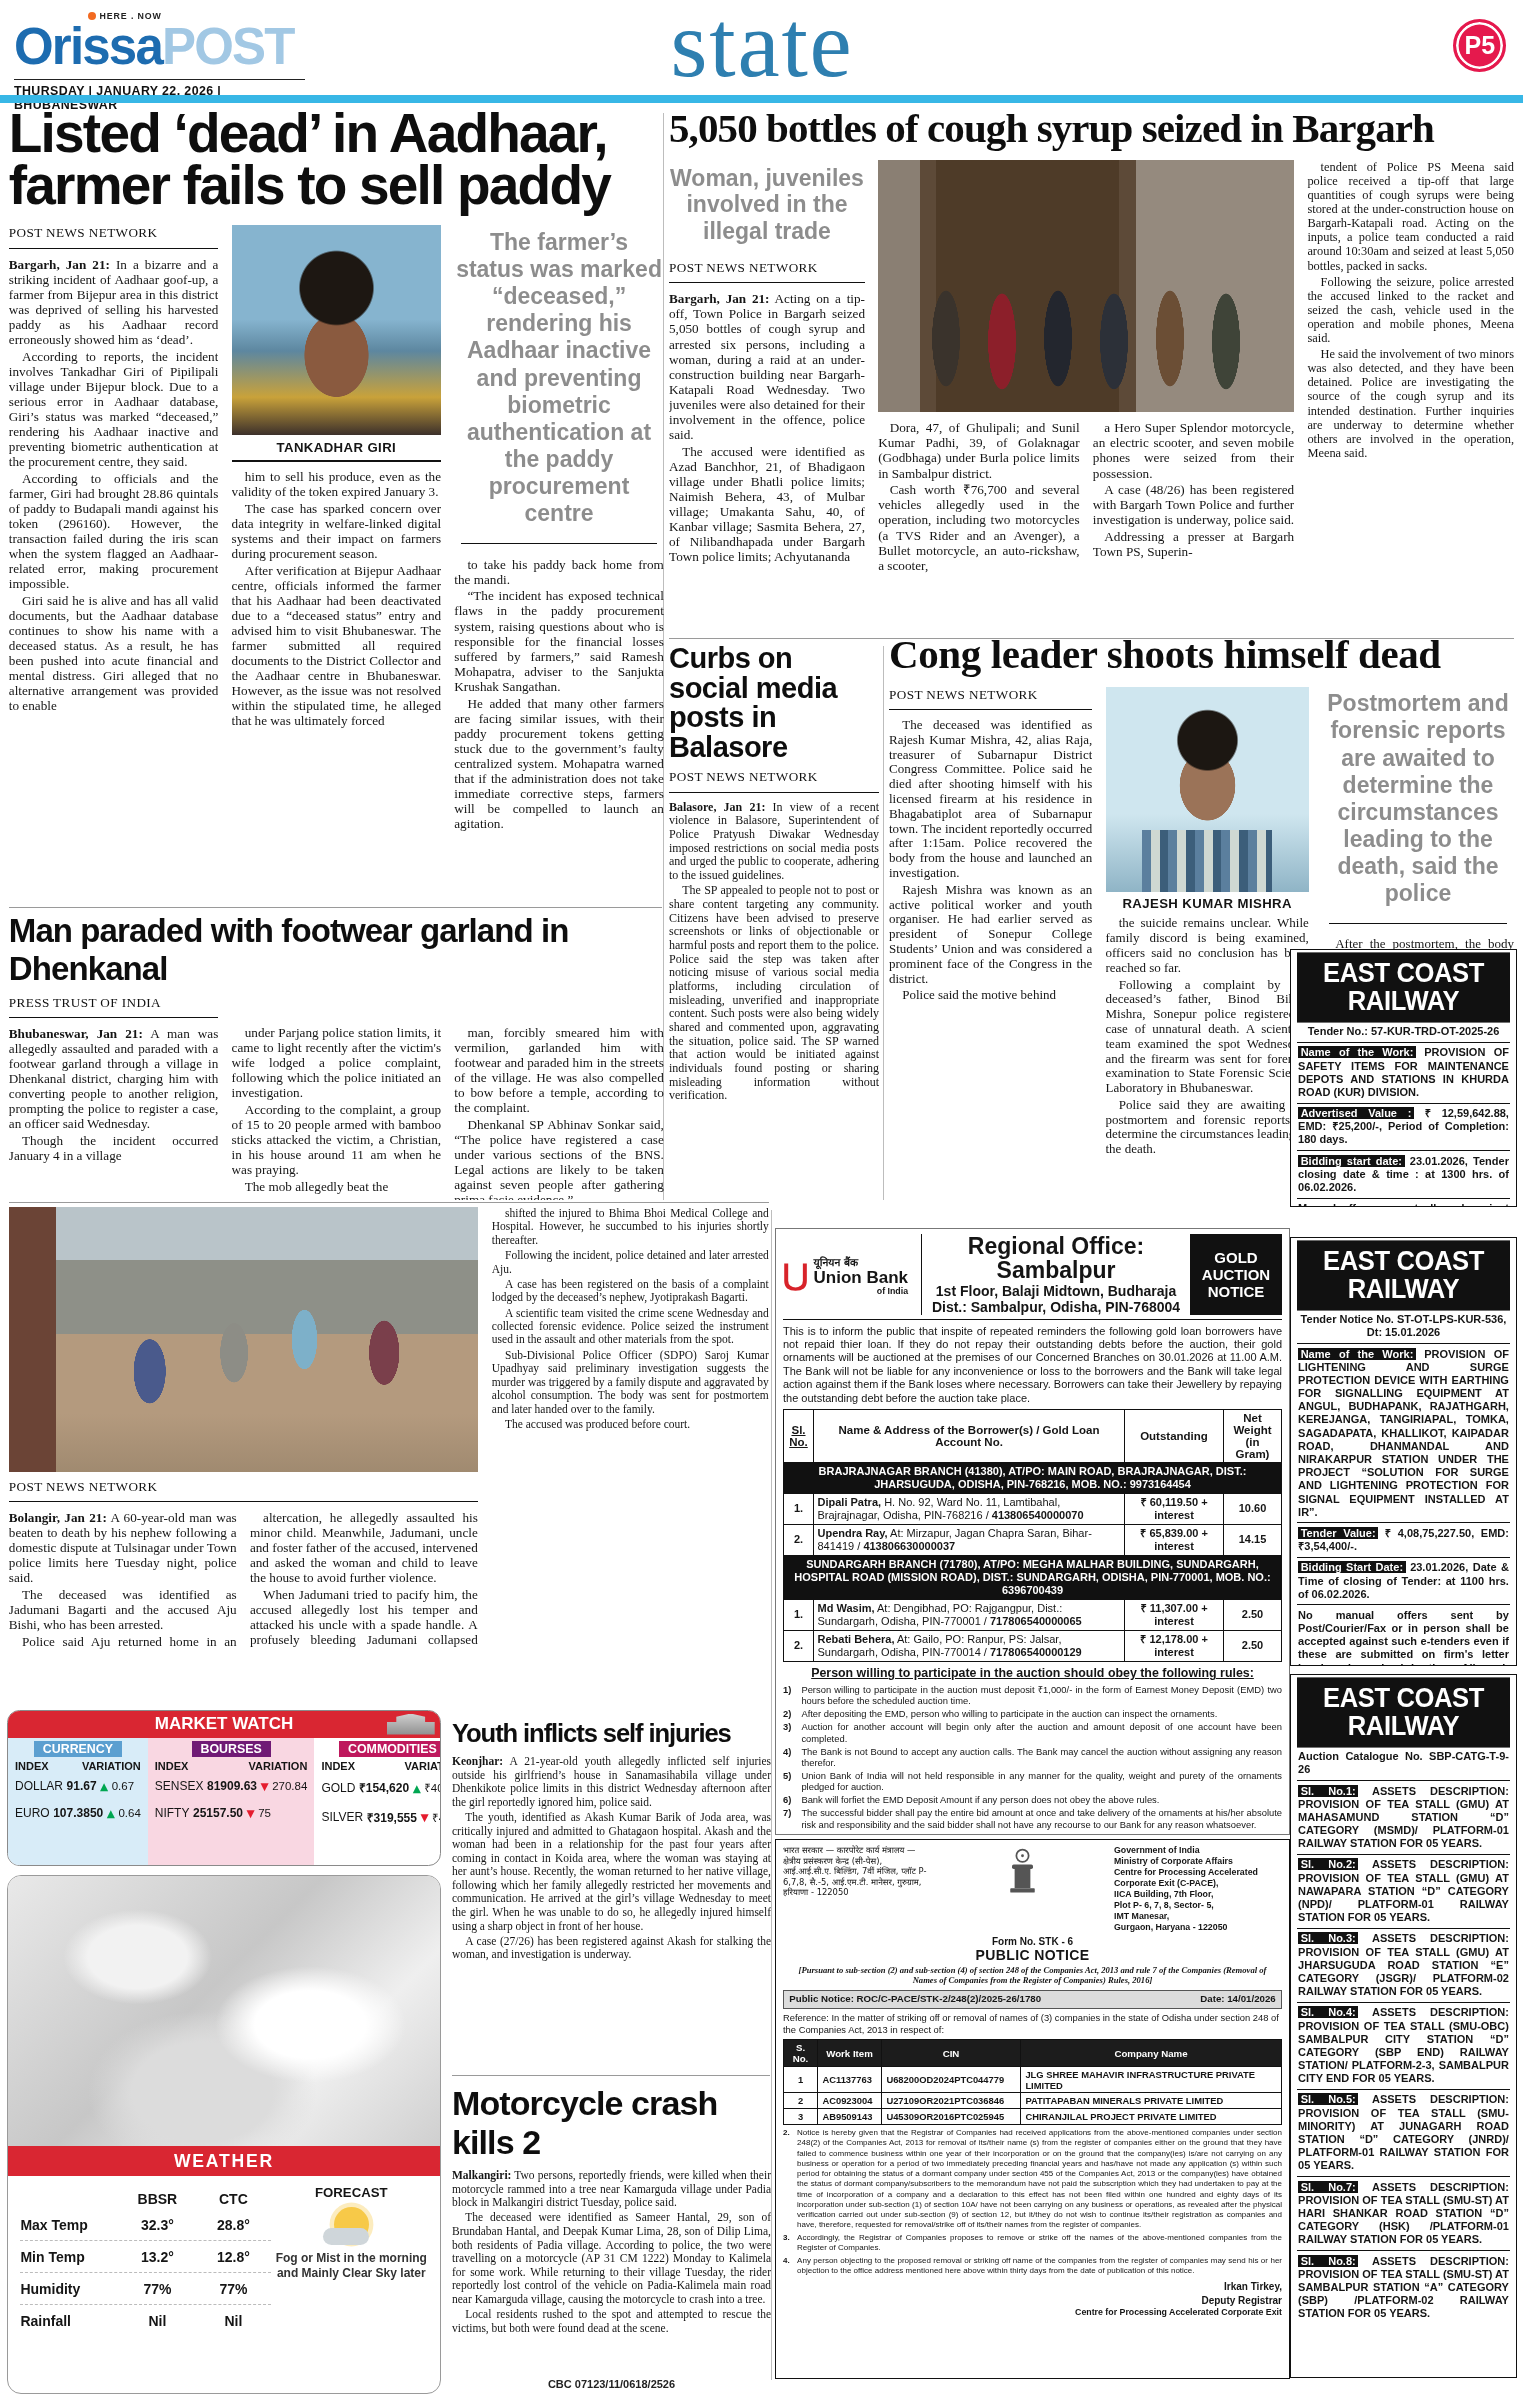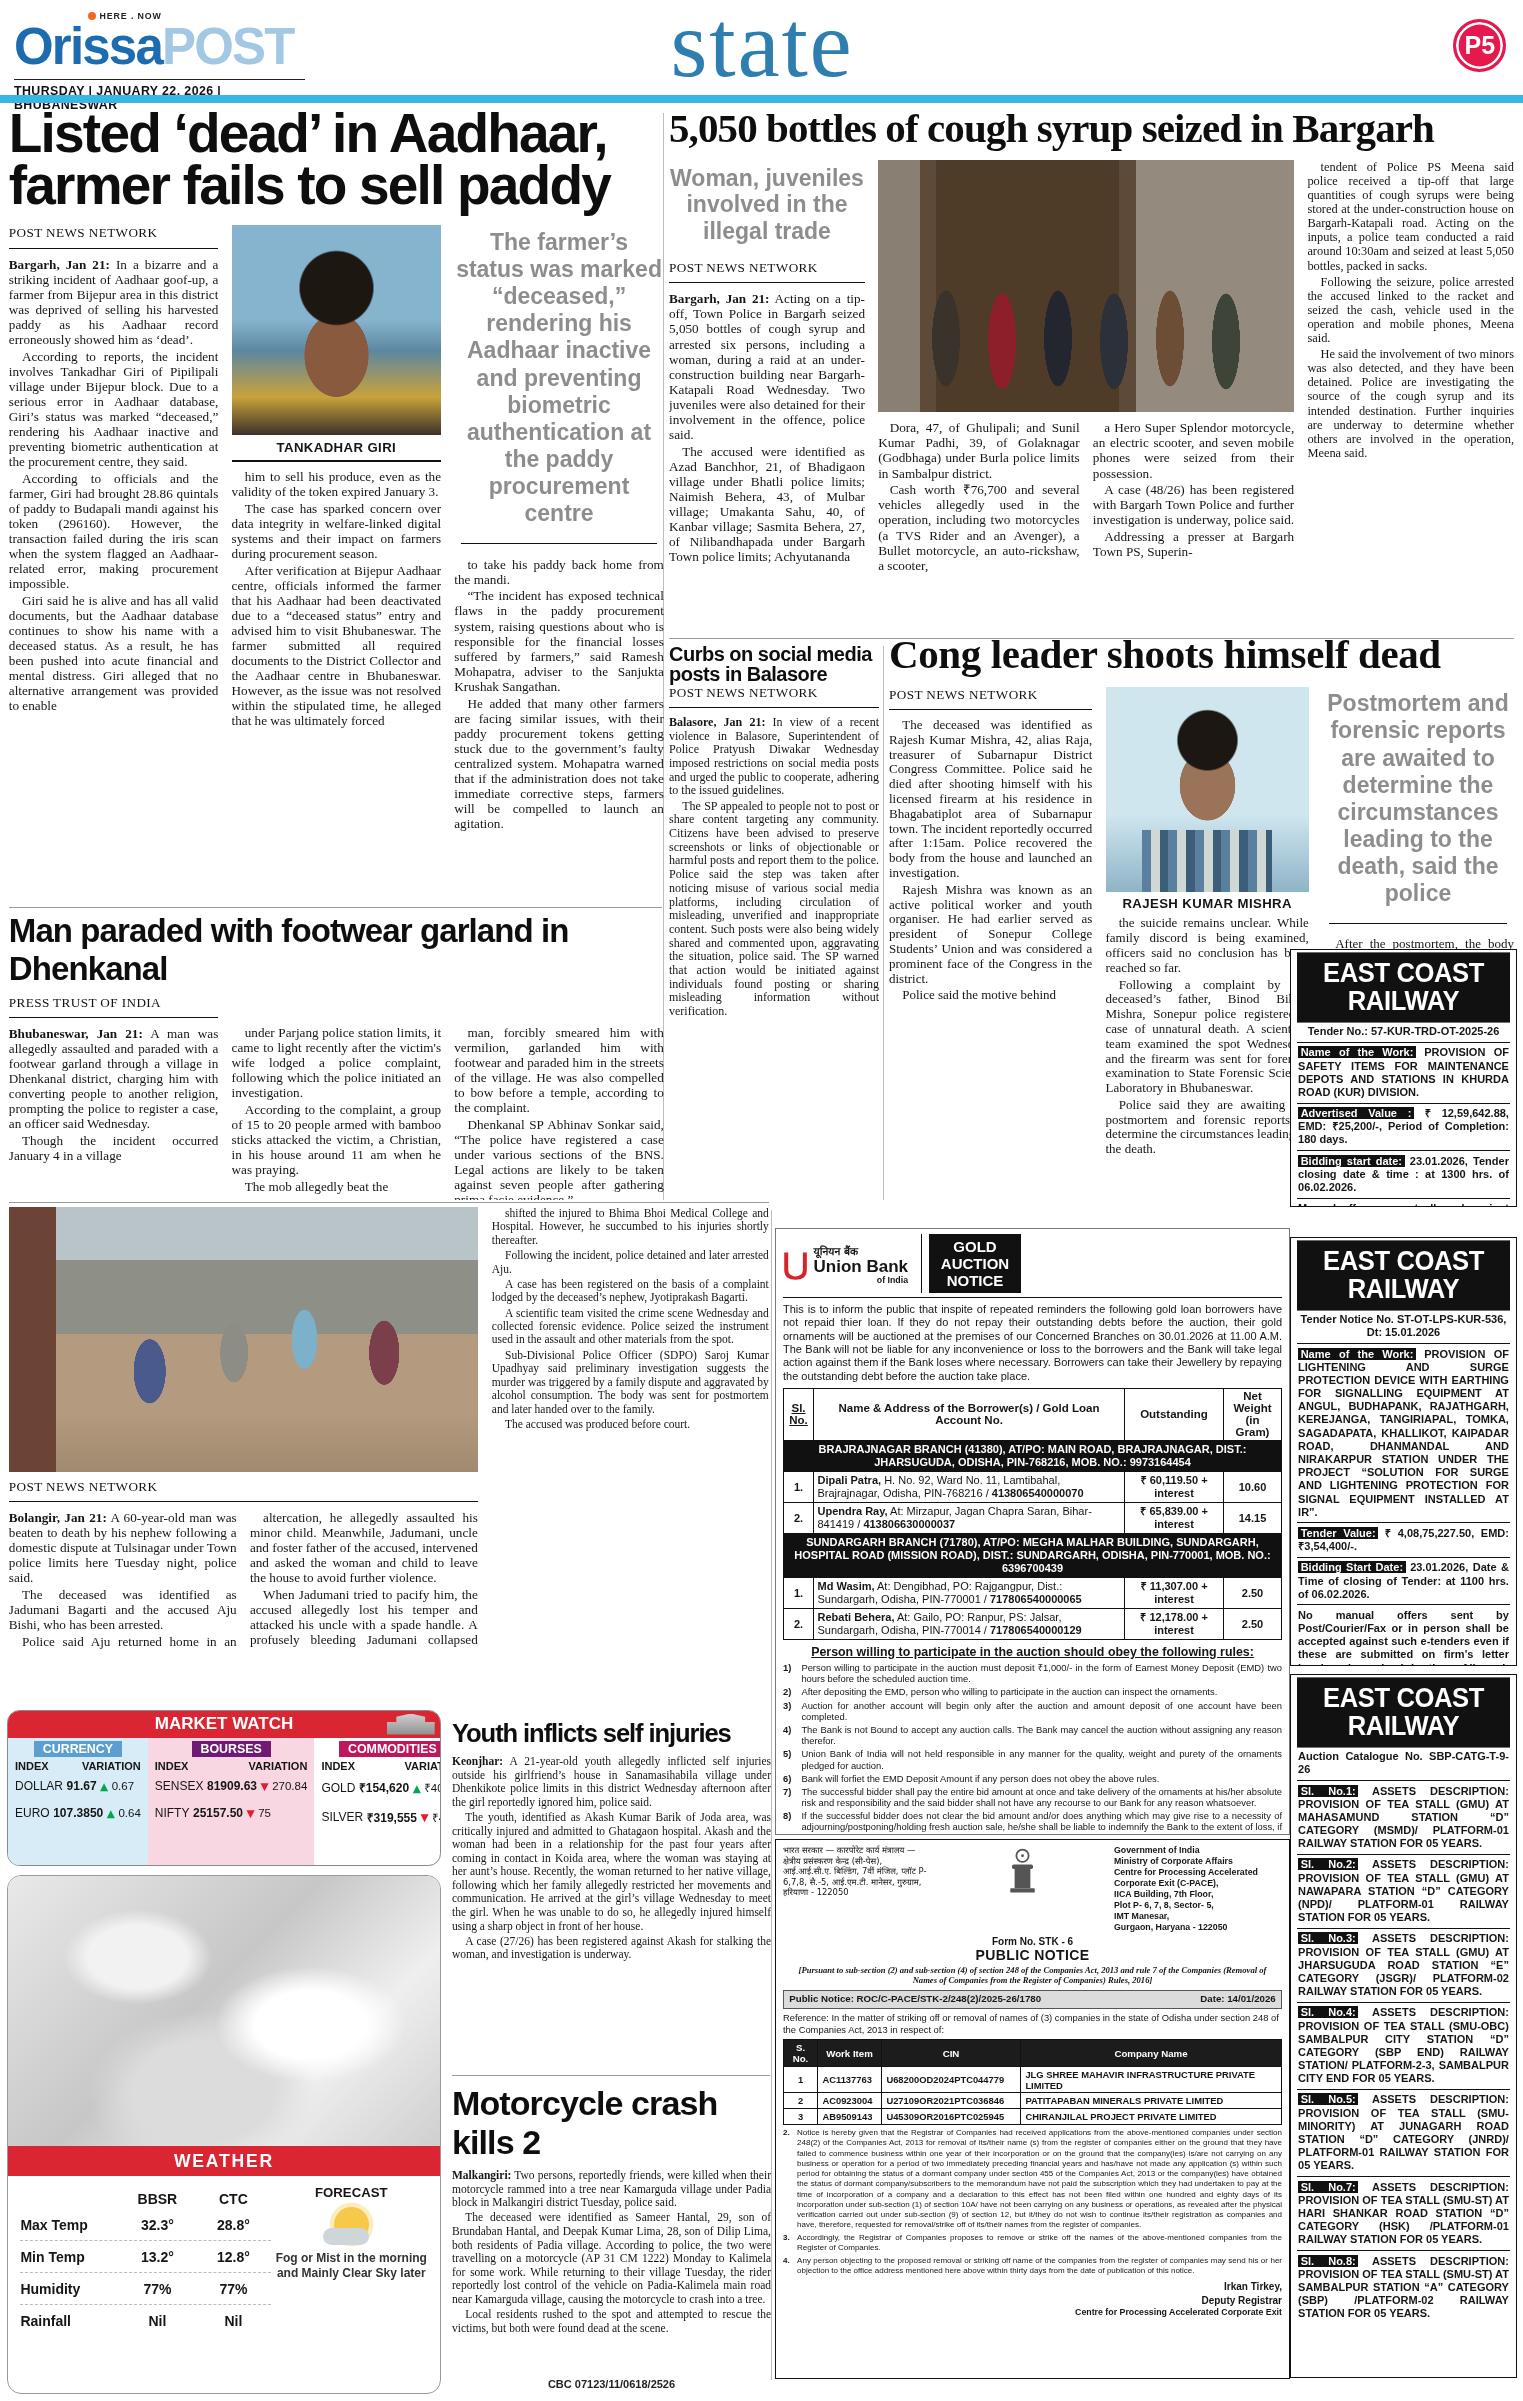--- a/index.html
+++ b/index.html
@@ -168,21 +168,21 @@
   .pn-table th { background:#1c1c1c; color:#fff; font-size:9.7px; padding:1.8px 3.5px; border:0.9px solid #111;}
   .pn-table td { border:0.9px solid #111; font-weight:700; font-size:9.4px; padding:1.8px 4.4px; }
   .pn-para { display:flex; gap:3.5px; font:400 8px/1.28 "Liberation Sans", sans-serif; text-align:justify; margin-bottom:2.6px;}
   .pn-para b { flex:0 0 10.6px; }
   .pn-sign { text-align:right; font:800 10px/1.35 "Liberation Sans", sans-serif; margin-top:3.5px; }
   .pn-org { font-weight:700; font-size:8.8px; }
 
   
   .hl-aadhaar { font-size:55px; line-height:.94; letter-spacing:-1.8px; margin-bottom:14px; }
   .hl-cough { font-size:41px; line-height:1; letter-spacing:-0.9px; margin-bottom:10.6px; }
-  .hl-curbs { font-size:20px; line-height:1.02; letter-spacing:-0.5px; }
+  .hl-curbs { font-size:29px; line-height:1.02; letter-spacing:-0.5px; margin-bottom:7px;}
   .hl-cong { font-size:41px; letter-spacing:-0.4px; margin-bottom:8.8px; }
   .hl-dhen { font-size:33px; letter-spacing:-0.9px; margin-bottom:7px;}
   .hl-bol { font-size:44px; letter-spacing:-1.8px; margin-bottom:8.8px;}
   .hl-youth { font-size:25.6px; letter-spacing:-1.1px; margin-bottom:7px;}
   .hl-moto { font-size:34px; letter-spacing:-0.9px; margin-bottom:7px;}
 
   #art-cough .col4 .paras p, #art-cough .col4 p.lead { font-size:12.4px; }
   #art-curbs .paras p, #art-curbs p.lead { font-size:12px; }
   #art-cong .paras p, #art-cong p.lead { font-size:13px; }
   #art-bol .b-right .paras p { font-size:11.5px; line-height:1.17; }
@@ -517,20 +517,25 @@
 
   <aside id="ub">
     <div class="ub-head">
       <div class="ub-logo">
         <span class="ub-mark">⋃</span>
         <span>
           <span class="ub-hindi">यूनियन बैंक</span>
           <span class="ub-name" style="display:block;">Union Bank</span>
           <span class="ub-of" style="display:block;">of India</span>
         </span>
+      </div>
+      <div class="ub-center">
+        <div class="ub-title">Regional Office: Sambalpur</div>
+        <div class="ub-sub">1st Floor, Balaji Midtown, Budharaja</div>
+        <div class="ub-sub">Dist.: Sambalpur, Odisha, PIN-768004</div>
       </div>
       <div class="ub-badge">GOLD AUCTION NOTICE</div>
     </div>
     <div class="ub-intro">This is to inform the public that inspite of repeated reminders the following gold loan borrowers have not repaid thier loan. If they do not repay their outstanding debts before the auction, their gold ornaments will be auctioned at the premises of our Concerned Branches on 30.01.2026 at 11.00 A.M. The Bank will not be liable for any inconvenience or loss to the borrowers and the Bank will take legal action against them if the Bank loses where necessary. Borrowers can take their Jewellery by repaying the outstanding debt before the auction take place.</div>
     <table class="ub-table">
       <tbody>
           <tr>
         <th style="width:30px;text-decoration:underline;">Sl. No.</th>
         <th>Name &amp; Address of the Borrower(s) / Gold Loan Account No.</th>
         <th style="width:99px;">Outstanding</th>

